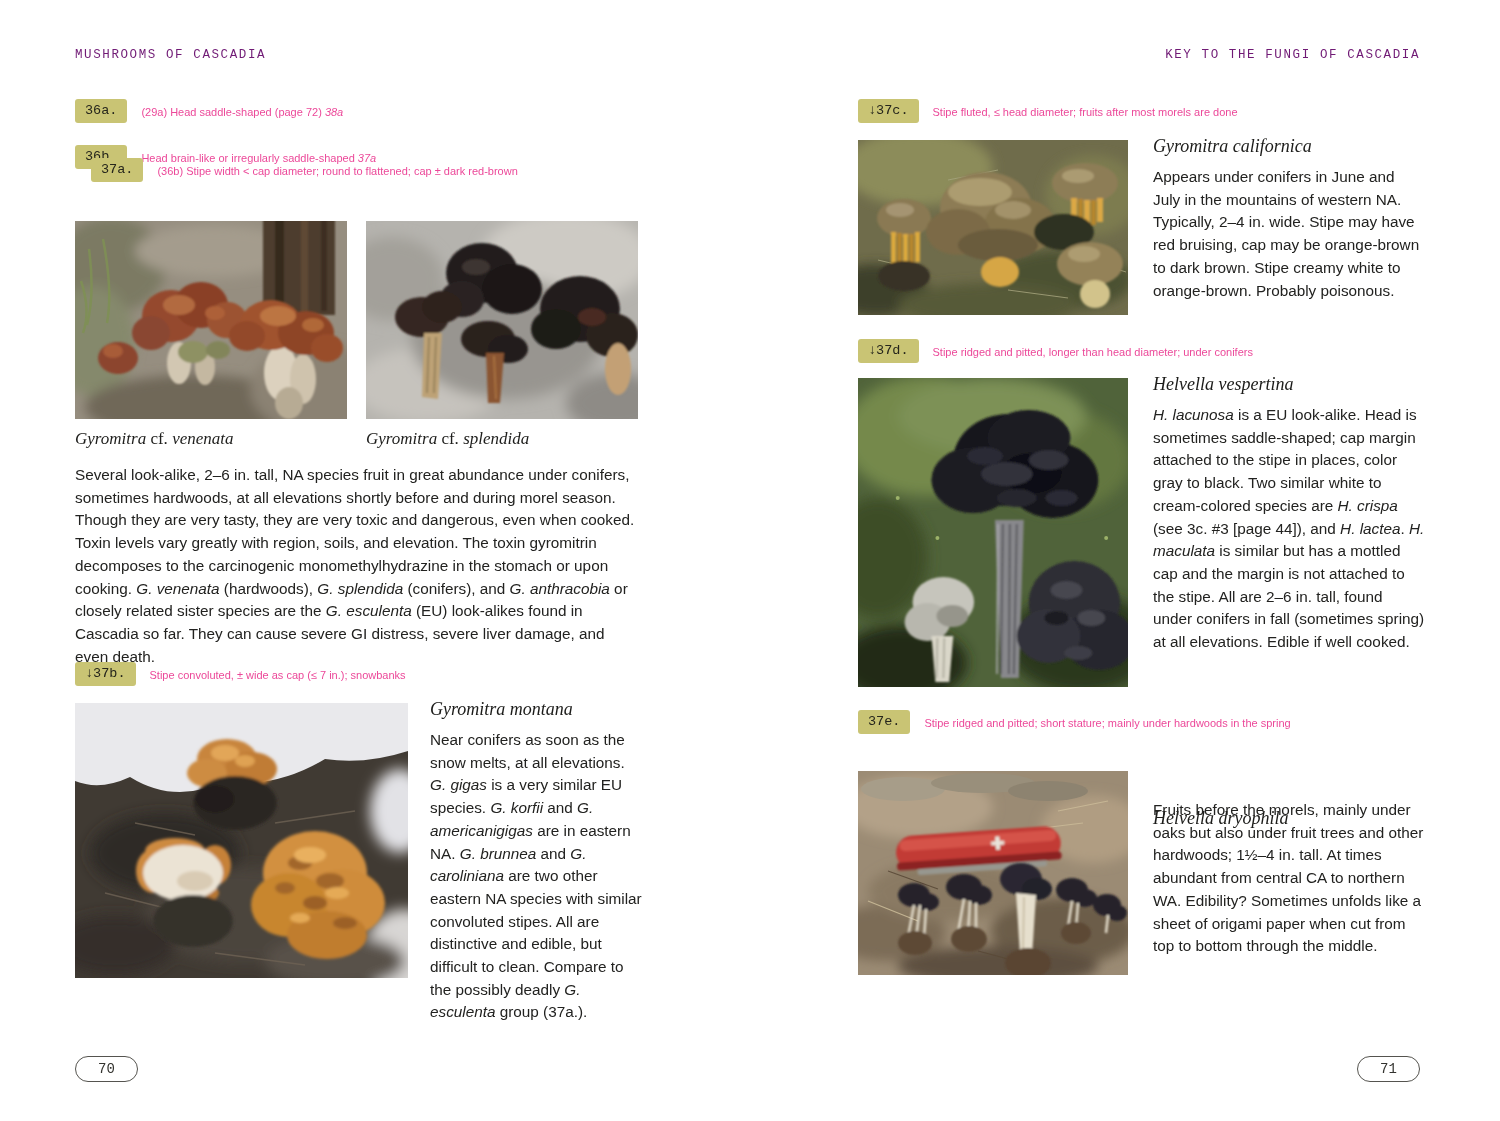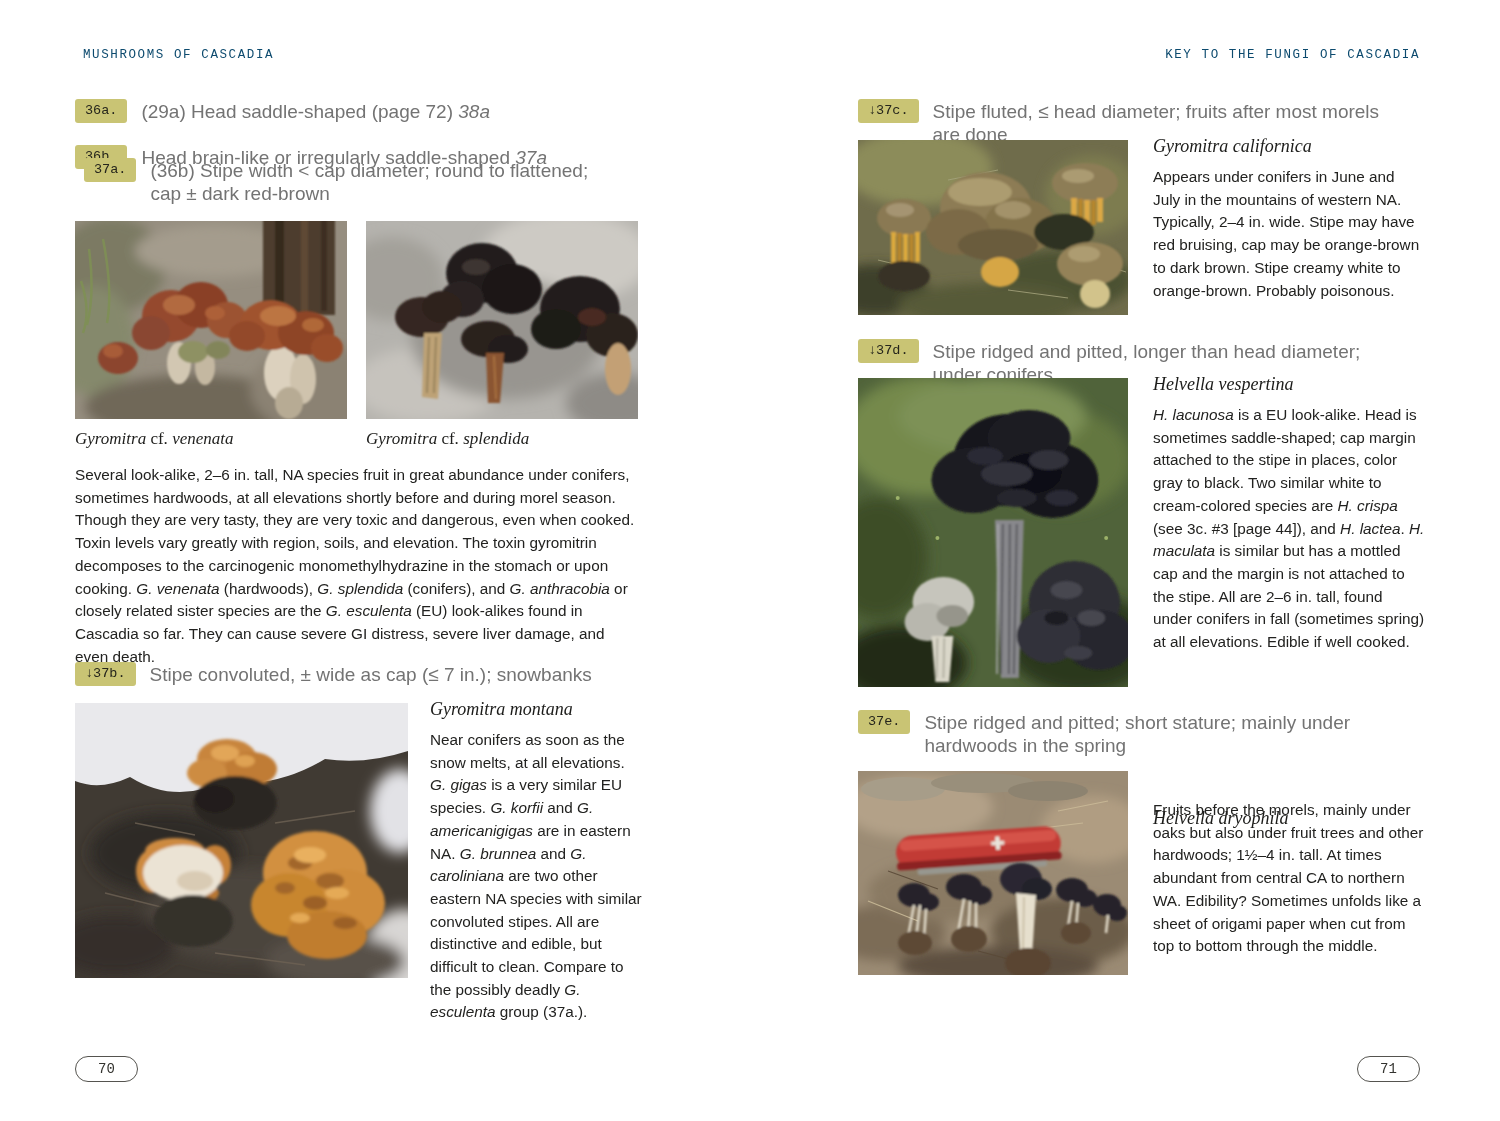--- a/index.html
+++ b/index.html
@@ -1,25 +1,25 @@
 <!DOCTYPE html>
 <html><head>
 <meta charset="utf-8">
 <style>
   html,body{margin:0;padding:0;background:#ffffff;}
   .spread{position:relative;width:1500px;height:1121px;background:#ffffff;overflow:hidden;
           font-family:"Liberation Sans",sans-serif;color:#222220;}
   .running-header{position:absolute;top:48px;font-family:"Liberation Mono",monospace;
-          font-size:12.5px;letter-spacing:1.6px;color:#0c4a6e;white-space:nowrap;margin-left:8px;}
+          font-size:12.5px;letter-spacing:1.6px;color:#701a75;white-space:nowrap;}
   .hdr-left{left:75px;}
   .hdr-right{right:80px;}
   .key-row{position:absolute;display:flex;align-items:flex-start;gap:14px;}
   .badge{display:inline-block;background:#c9c474;color:#26261c;font-family:"Liberation Mono",monospace;
           font-size:13.5px;line-height:18px;padding:3px 10px 3px 10px;border-radius:3px;white-space:nowrap;}
-  .key-text{font-size:19px;line-height:22.5px;color:#737373;width:470px;padding-top:2px;}
+  .key-text{font-size:11px;line-height:22.5px;color:#ec4899;width:470px;padding-top:2px;}
   .key-text i{font-style:italic;}
   .photo{position:absolute;display:block;}
   .caption{position:absolute;font-family:"Liberation Serif",serif;font-size:17px;color:#1e1e1c;}
   .caption i{font-style:italic;}
   .species-name{position:absolute;font-family:"Liberation Serif",serif;font-style:italic;
           font-size:18px;color:#1c1c1a;}
   .para{position:absolute;font-size:15.3px;line-height:22.7px;color:#222220;}
   .para i{font-style:italic;}
   .page-pill{position:absolute;width:63px;height:26px;border:1.5px solid #55544f;border-radius:13px;
           display:flex;align-items:center;justify-content:center;font-family:"Liberation Mono",monospace;
@@ -34,21 +34,21 @@
   <div class="running-header hdr-right">KEY TO THE FUNGI OF CASCADIA</div>
 
   <div class="key-row" style="left:75px;top:99px;">
     <span class="badge">36a.</span>
     <div class="key-text"><span>(29a) Head saddle-shaped (page 72) </span><i>38a</i></div>
   </div>
   <div class="key-row" style="left:75px;top:145px;">
     <span class="badge">36b.</span>
     <div class="key-text"><span>Head brain-like or irregularly saddle-shaped </span><i>37a</i></div>
   </div>
-  <div class="key-row" style="left:84px;top:158px;">
+  <div class="key-row" style="left:91px;top:158px;">
     <span class="badge">37a.</span>
     <div class="key-text"><span>(36b) Stipe width &lt; cap diameter; round to flattened; cap ± dark red-brown</span></div>
   </div>
 
   <svg class="photo" style="left:75px;top:221px;" width="272" height="198" viewBox="0 0 272 198" preserveAspectRatio="none">
     <defs>
       <filter id="p1a" x="-30%" y="-30%" width="160%" height="160%">
           <feGaussianBlur stdDeviation="6"></feGaussianBlur>
         </filter>
       <filter id="p1b" x="-30%" y="-30%" width="160%" height="160%">

